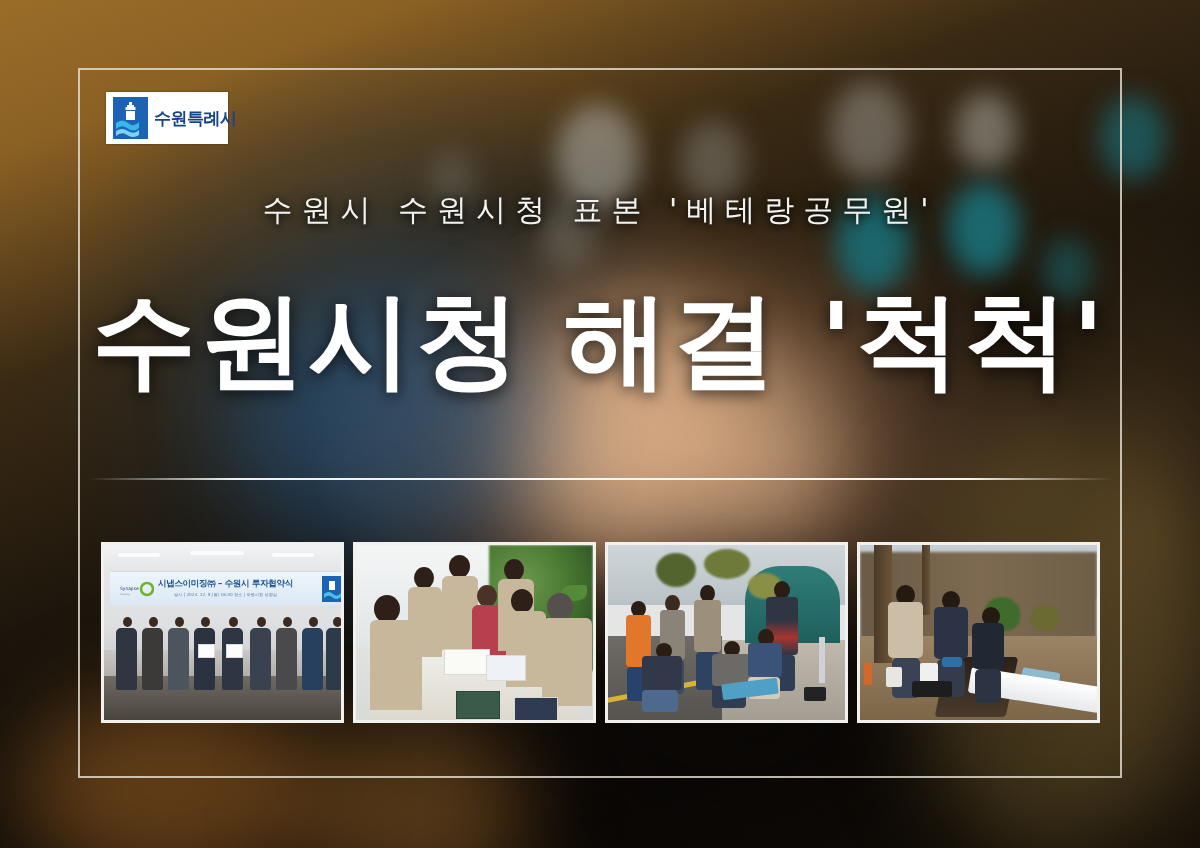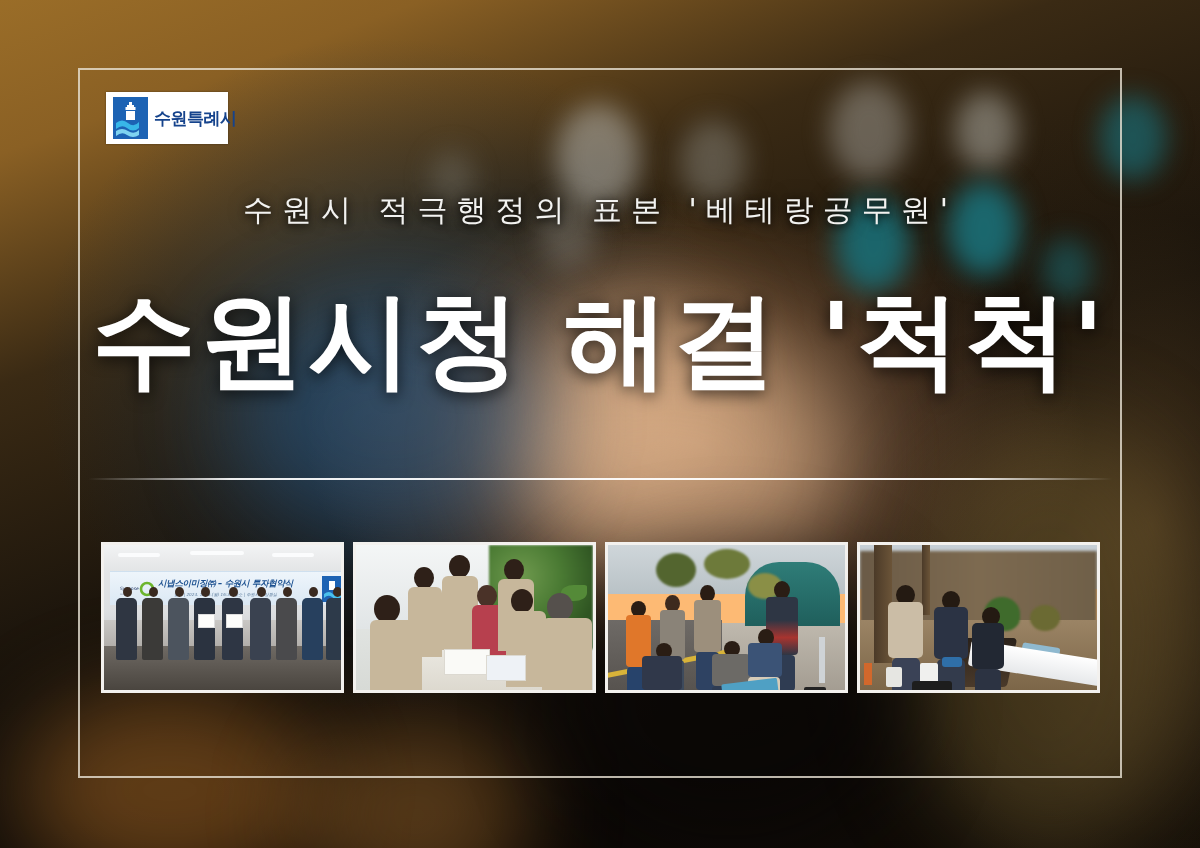--- a/index.html
+++ b/index.html
@@ -76,25 +76,24 @@
     background:linear-gradient(90deg,rgba(255,255,255,0) 0%,rgba(255,255,255,.92) 14%,rgba(255,255,255,.95) 86%,rgba(255,255,255,0) 100%);
   }
 
   
   #photo-strip{
     position:absolute; left:101px; top:542px;
     width:999px; height:181px;
     display:flex; gap:9px;
   }
   .photo{
-    flex:1 1 0; height:151px;
+    flex:1 1 0; height:181px;
     border:3px solid #f3f1ee;
     position:relative; overflow:hidden;
-    background:#fdba74;
-    font-style:italic;
+    background:#e5e5e5;
   }
   .ph-in{ position:absolute; inset:0; overflow:hidden; }
 
   
   .p-abs{ position:absolute; }
 
   
   .p1-wall{ position:absolute; inset:0; background:linear-gradient(#e8e9ea 0%,#dddfe1 46%,#cfd1d3 62%,#b9bbbd 100%); }
   .p1-ceil{ position:absolute; left:0; top:0; width:100%; height:26px; background:linear-gradient(#f2f3f4,#e3e5e6); }
   .p1-light{ position:absolute; height:4px; background:#fbfcfd; border-radius:2px; }
@@ -192,21 +191,21 @@
       <path d="M14 8 h7 v2 h1.5 v3 h-10 v-3 h1.5 z" fill="#ffffff"></path>
       <path d="M13 14 h9 v9 h-9 z" fill="#ffffff"></path>
       <rect x="16" y="5" width="3" height="3" fill="#ffffff"></rect>
       <path d="M3 26 q6 -5 12 0 q6 5 11 -1 l0 6 q-6 5 -12 0 q-5 -4 -11 1 z" fill="#38b7e8"></path>
       <path d="M3 34 q6 -4 12 0 q6 4 11 -1 l0 5 q-6 4 -12 0 q-5 -4 -11 1 z" fill="#7fd3f0"></path>
     </svg>
   </div>
   <div id="logo-label">수원특례시</div>
 </div>
 
-<div id="subtitle">수원시 적극행정의 표본 '베테랑공무원'</div>
+<div id="subtitle">수원시 수원시청 표본 '베테랑공무원'</div>
 <div id="headline">수원시청 해결 '척척'</div>
 
 <div id="divider"></div>
 
 <div id="photo-strip">
 
   <div class="photo">
     <div class="ph-in">
       <div class="p1-wall"></div>
       <div class="p1-ceil"></div>

